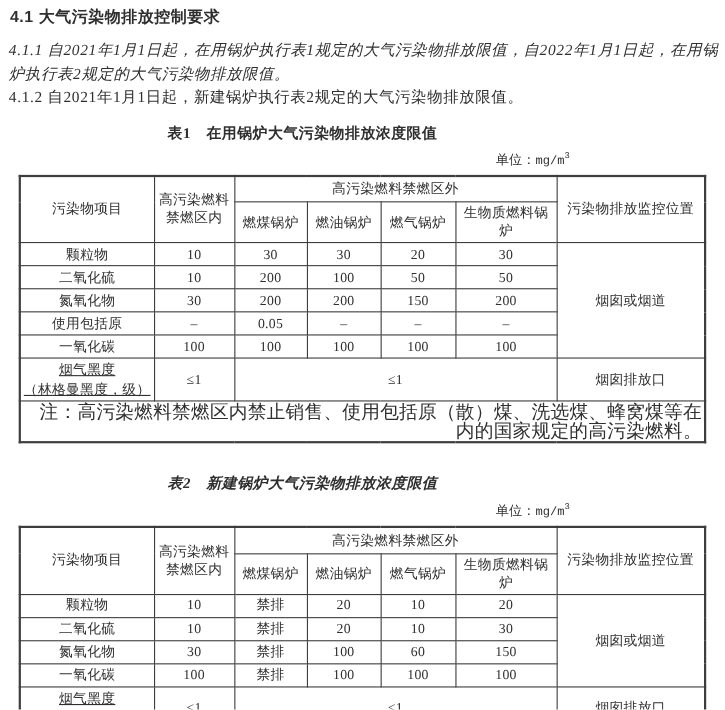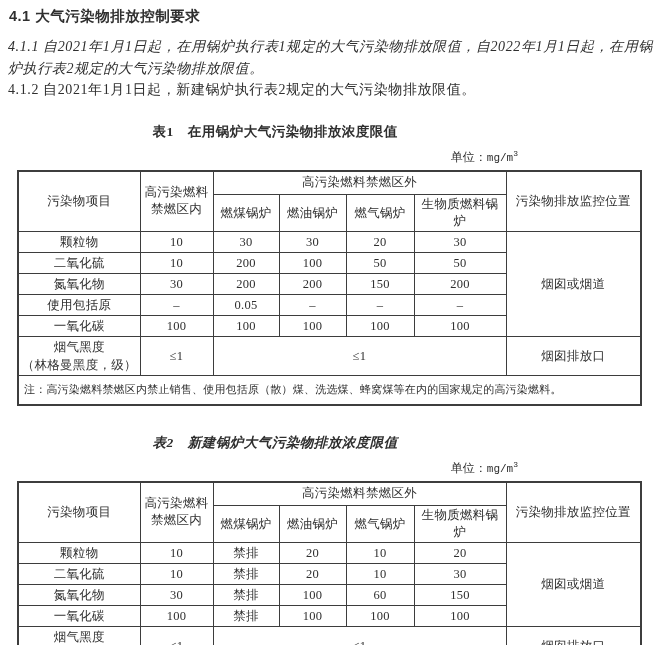--- a/index.html
+++ b/index.html
@@ -18,21 +18,21 @@
   }
   .para {
     margin: 0 0 0 8px; width: 645px;
     font-size: 14px; line-height: 21.5px; letter-spacing: 0.6px;
   }
   .para.first { margin-top: 11px; font-style: italic; }
 
   .caption {
     text-align: center; font-weight: bold;
     font-size: 13.5px; line-height: 17px; letter-spacing: 0.5px;
-    margin-top: 22px;
+    margin-top: 11px;
   }
   .caption.second { margin-top: 28px; font-style: italic; }
 
   .unit-line {
     text-align: right; padding-right: 32px;
     font-size: 12px; line-height: 14px; margin-top: 7px;
   }
   .unit-line .mono { font-family: "Liberation Mono", monospace; font-size: 11px; }
   .unit-line sup { font-family: "Liberation Mono", monospace; font-size: 8px; }
 
@@ -46,24 +46,24 @@
   table.gb td {
     border: 1px solid #3d3d3d;
     text-align: center; vertical-align: middle;
     padding: 1px 2px; box-sizing: border-box;
     line-height: 17px; letter-spacing: 0.3px;
   }
   tr.h1 td { height: 24px; }
   tr.h2 td { height: 23px; }
   tr.datarow td { height: 21px; }
   tr.smoke td { height: 38px; }
-  tr.smoke td div { line-height: 18px; }
+  tr.smoke td div { line-height: 18px; text-decoration: underline; }
   tr.noterow td {
-    height: 29px; text-align: left; padding-left: 5px;
-    font-size: 11px; letter-spacing: 0.2px;
+    height: 29px; text-align: right; padding-left: 5px;
+    font-size: 17px; letter-spacing: 0.2px;
   }
   col.c-name { width: 122px; }
   col.c-ban { width: 73px; }
   col.c-coal { width: 66px; }
   col.c-oil { width: 67px; }
   col.c-gas { width: 68px; }
   col.c-bio { width: 92px; }
   col.c-mon { width: 135px; }
 </style>
 </head>

